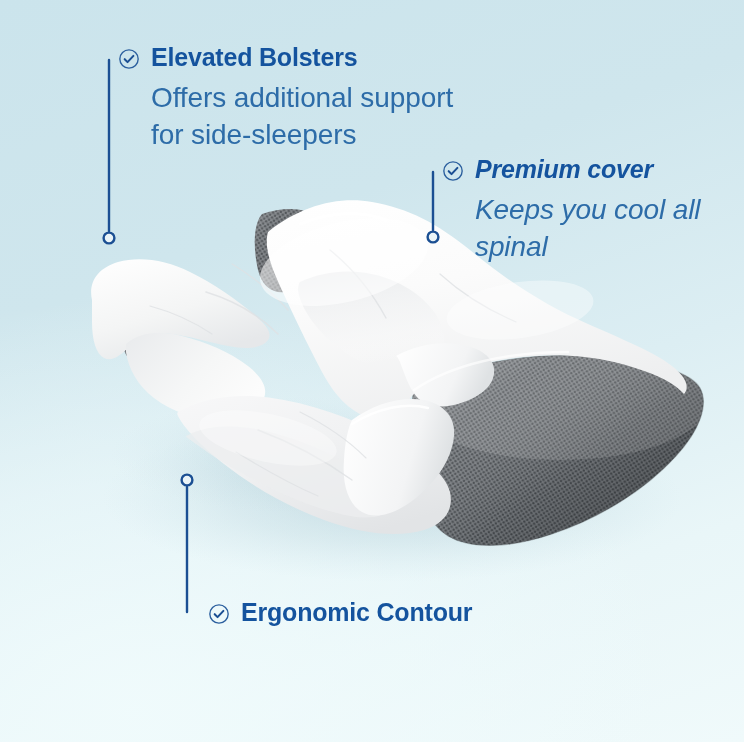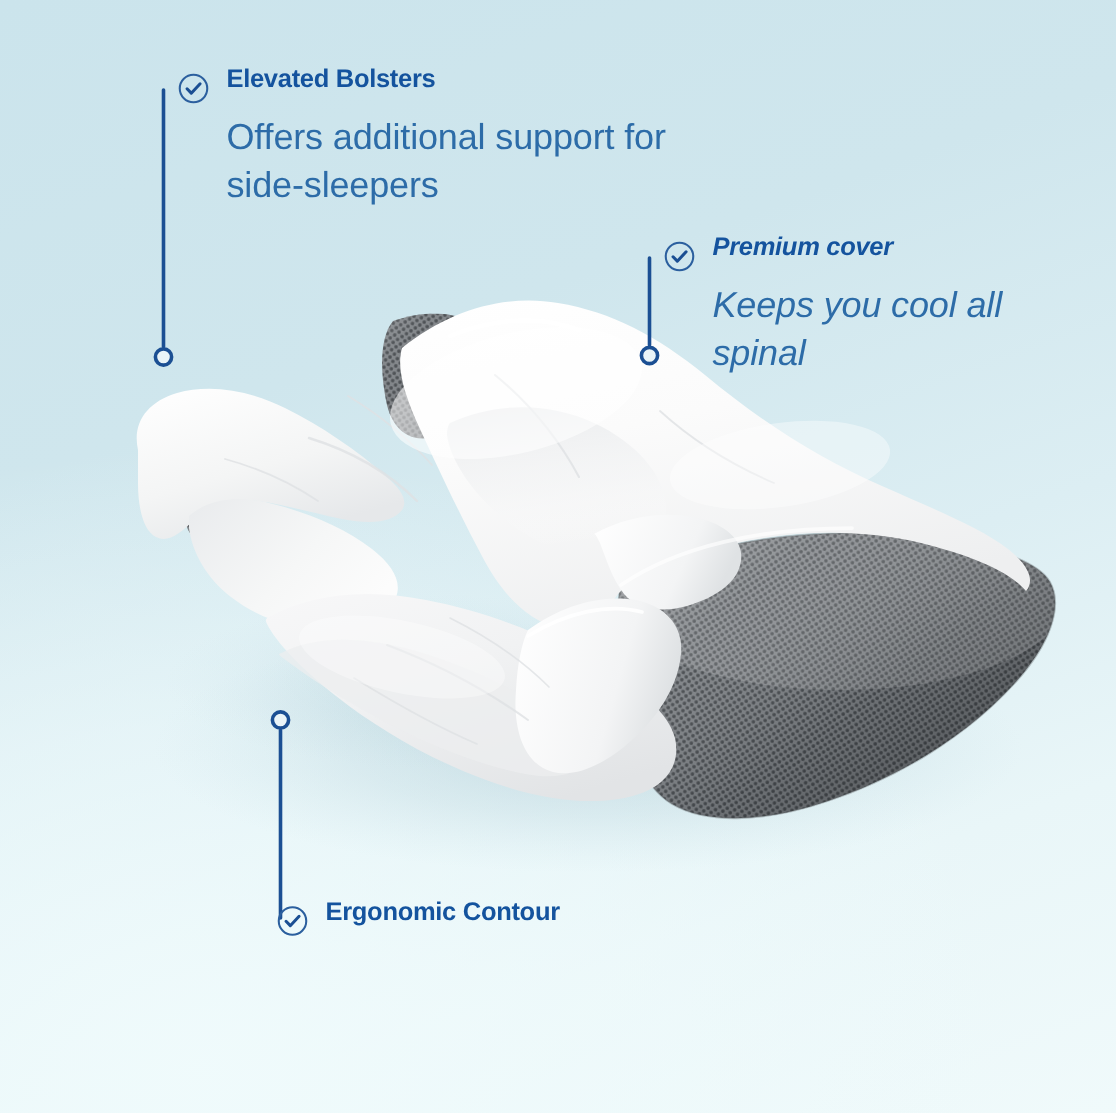--- a/index.html
+++ b/index.html
@@ -44,28 +44,28 @@
     gap: 11px;
   }
   .check-icon {
     flex: 0 0 auto;
     width: 22px;
     height: 22px;
     margin-top: 5px;
     display: block;
   }
   .callout-title {
-    font-size: 17px;
+    font-size: 25px;
     font-weight: bold;
     letter-spacing: -0.2px;
     line-height: 1.18;
     white-space: nowrap;
   }
   .callout-body {
-    font-size: 24px;
+    font-size: 28px;
     line-height: 1.33;
     font-weight: normal;
     letter-spacing: -0.1px;
   }
 
   #callout-bolsters {
     left: 118px;
     top: 43px;
   }
   #callout-bolsters .callout-body {
@@ -77,21 +77,21 @@
     left: 442px;
     top: 155px;
     font-style: italic;
   }
   #callout-cover .callout-body {
     margin: 6px 0 0 33px;
     width: 230px;
   }
 
   #callout-contour {
-    left: 184px;
+    left: 208px;
     top: 598px;
   }
   #callout-contour .callout-body {
     margin: 6px 0 0 33px;
     max-width: 330px;
   }
 
   
   #leader-lines {
     position: absolute;

